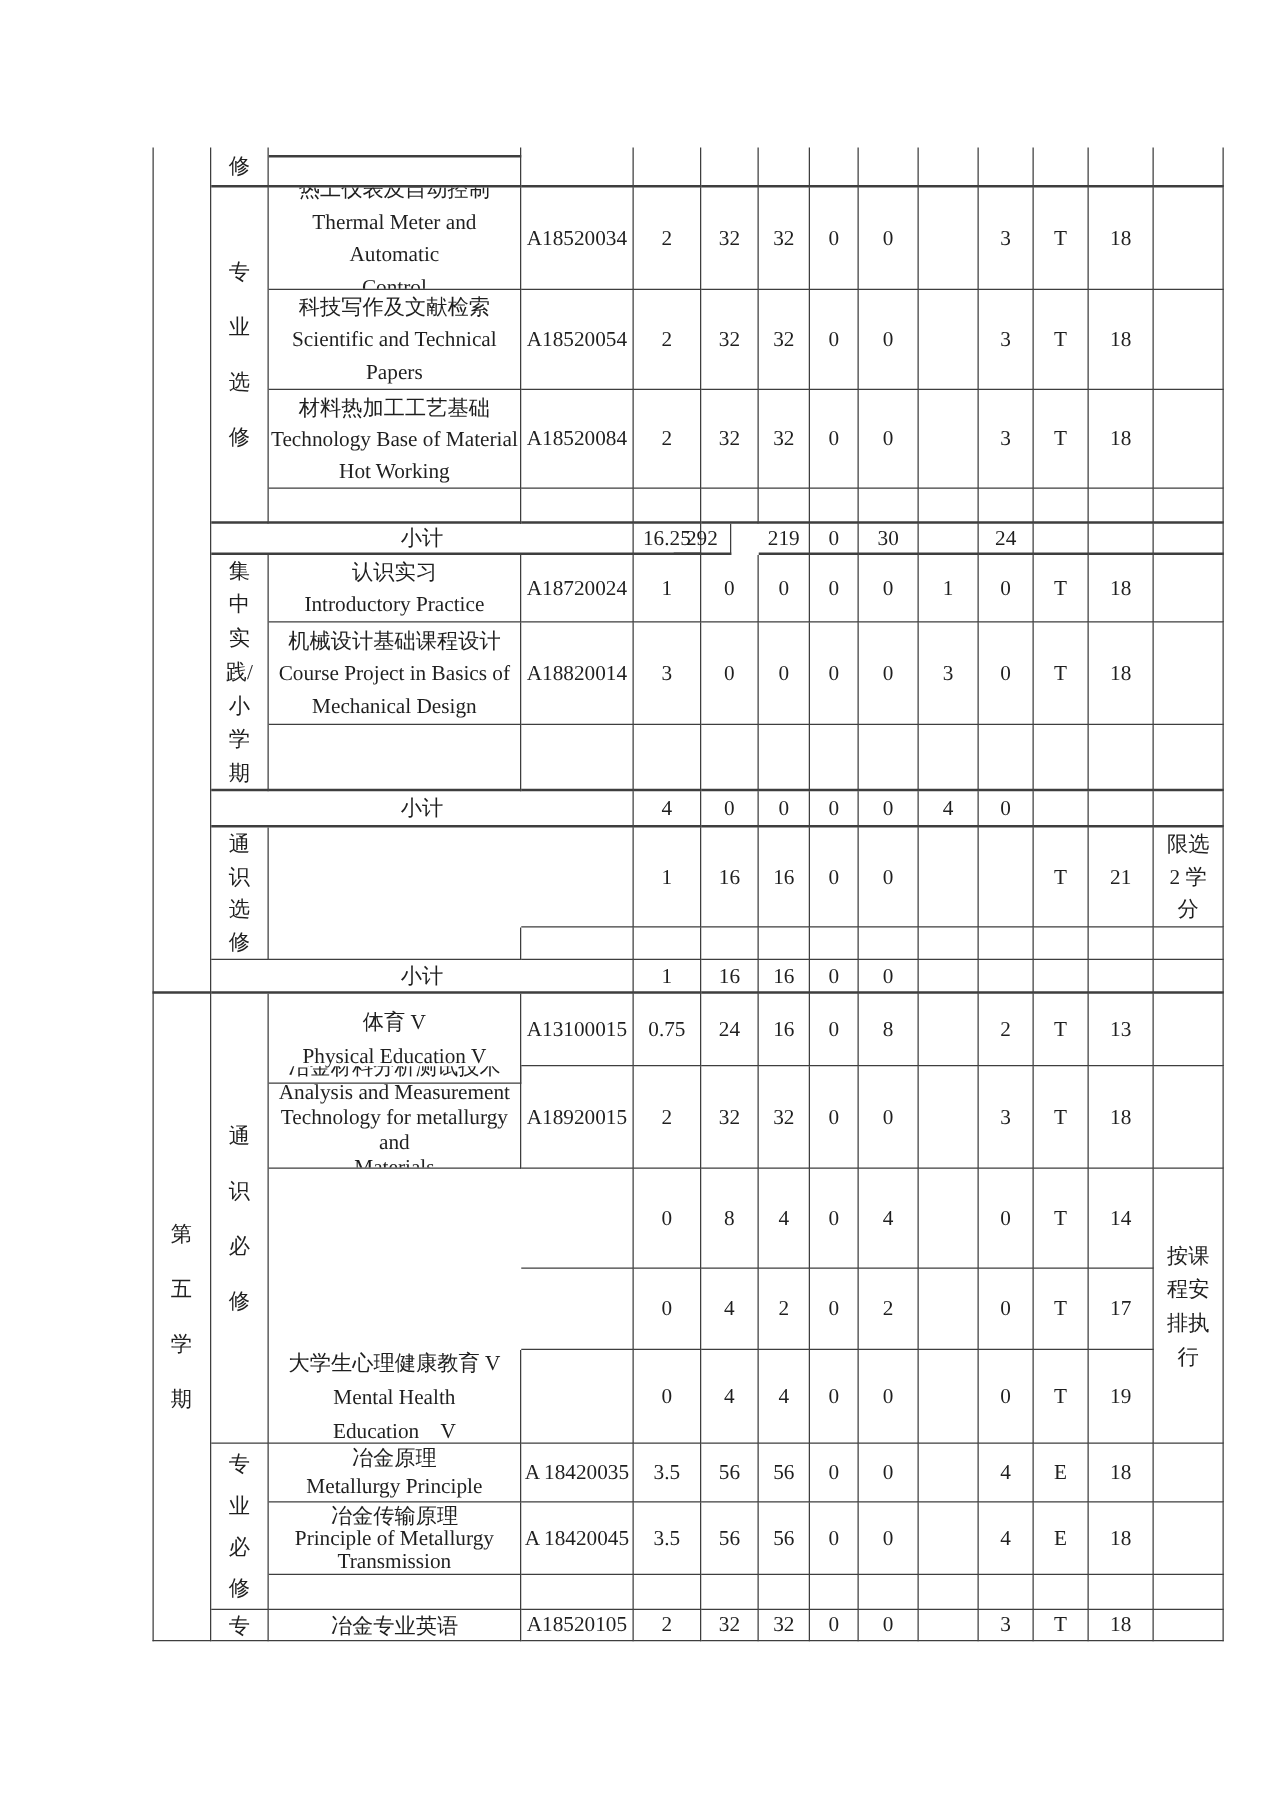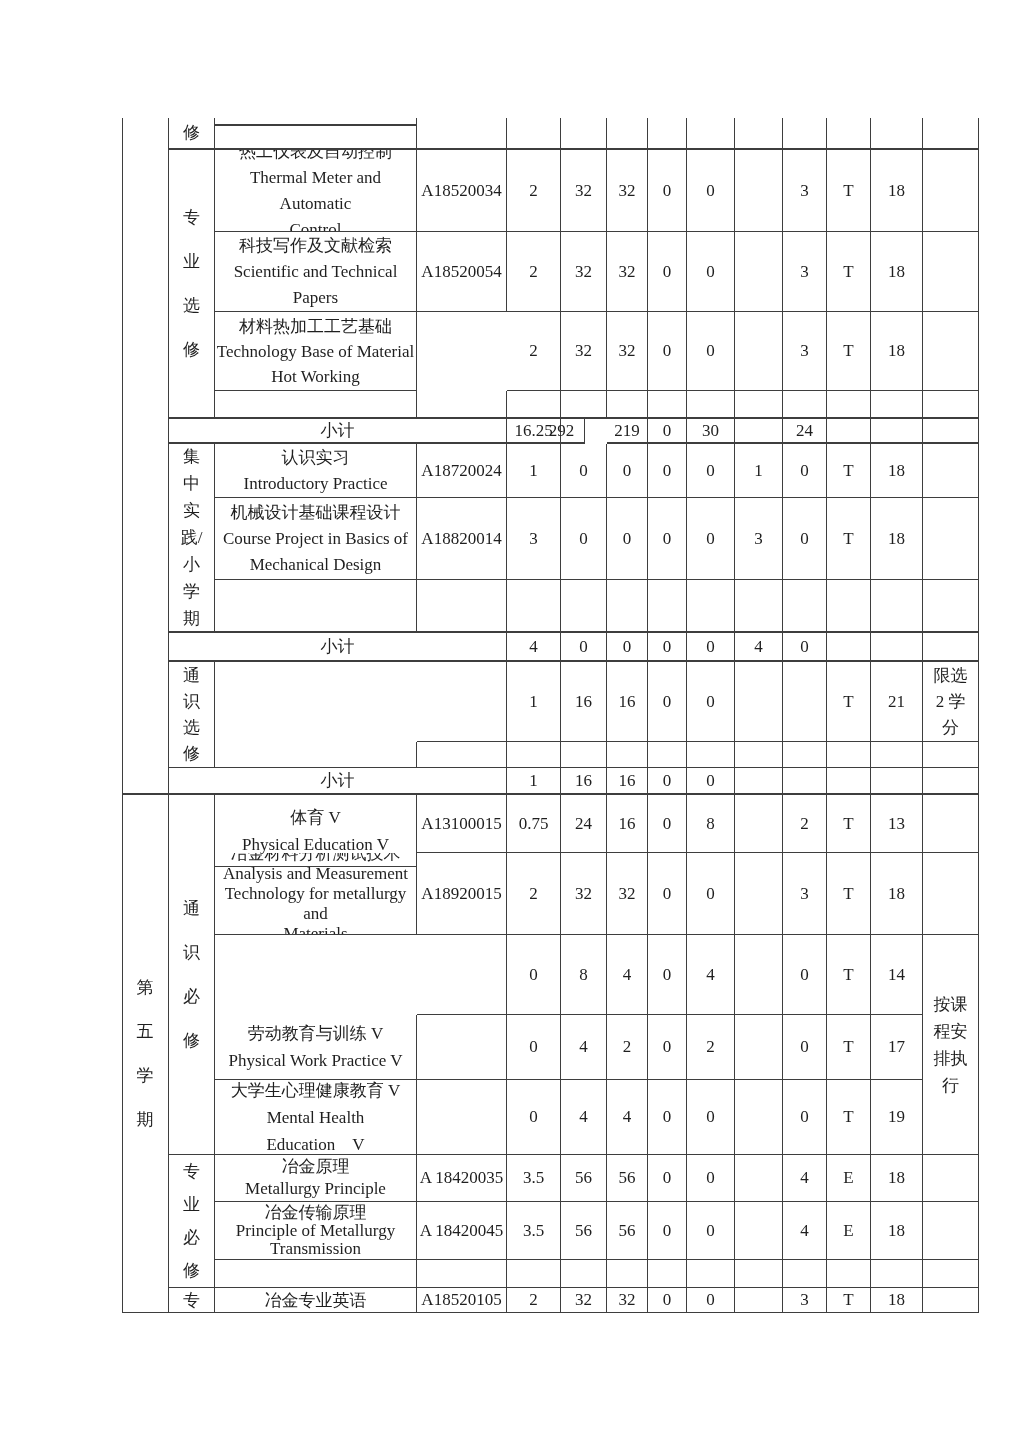--- a/index.html
+++ b/index.html
@@ -146,20 +146,23 @@
         <div class="txt">T</div>
       </div>
       <div class="cell" style="left: 871px; top: 232px; width: 52px; height: 80px; border-bottom-width: 1px;">
         <div class="txt">18</div>
       </div>
       <div class="cell" style="left: 215px; top: 312px; width: 202px; height: 79px; border-bottom-width: 1px;">
         <div class="txt" style="line-height: 25px;">材料热加工工艺基础
 Technology Base of Material
 Hot Working</div>
       </div>
+      <div class="cell" style="left: 417px; top: 312px; width: 90px; height: 79px; border-bottom-width: 1px;">
+        <div class="txt">A18520084</div>
+      </div>
       <div class="cell" style="left: 507px; top: 312px; width: 54px; height: 79px; border-bottom-width: 1px;">
         <div class="txt">2</div>
       </div>
       <div class="cell" style="left: 561px; top: 312px; width: 46px; height: 79px; border-bottom-width: 1px;">
         <div class="txt">32</div>
       </div>
       <div class="cell" style="left: 607px; top: 312px; width: 41px; height: 79px; border-bottom-width: 1px;">
         <div class="txt">32</div>
       </div>
       <div class="cell" style="left: 648px; top: 312px; width: 39px; height: 79px; border-bottom-width: 1px;">
@@ -355,24 +358,20 @@
       </div>
       <div class="cell" style="left: 735px; top: 935px; width: 48px; height: 80px; border-bottom-width: 1px;"></div>
       <div class="cell" style="left: 783px; top: 935px; width: 44px; height: 80px; border-bottom-width: 1px;">
         <div class="txt">0</div>
       </div>
       <div class="cell" style="left: 827px; top: 935px; width: 44px; height: 80px; border-bottom-width: 1px;">
         <div class="txt">T</div>
       </div>
       <div class="cell" style="left: 871px; top: 935px; width: 52px; height: 80px; border-bottom-width: 1px;">
         <div class="txt">14</div>
-      </div>
-      <div class="cell" style="left: 215px; top: 1015px; width: 202px; height: 65px; border-bottom-width: 1px;">
-        <div class="txt" style="line-height: 27px;">劳动教育与训练 V
-Physical Work Practice V</div>
       </div>
       <div class="cell" style="left: 417px; top: 1015px; width: 90px; height: 65px; border-bottom-width: 1px;"></div>
       <div class="cell" style="left: 507px; top: 1015px; width: 54px; height: 65px; border-bottom-width: 1px;">
         <div class="txt">0</div>
       </div>
       <div class="cell" style="left: 561px; top: 1015px; width: 46px; height: 65px; border-bottom-width: 1px;">
         <div class="txt">4</div>
       </div>
       <div class="cell" style="left: 607px; top: 1015px; width: 41px; height: 65px; border-bottom-width: 1px;">
         <div class="txt">2</div>

